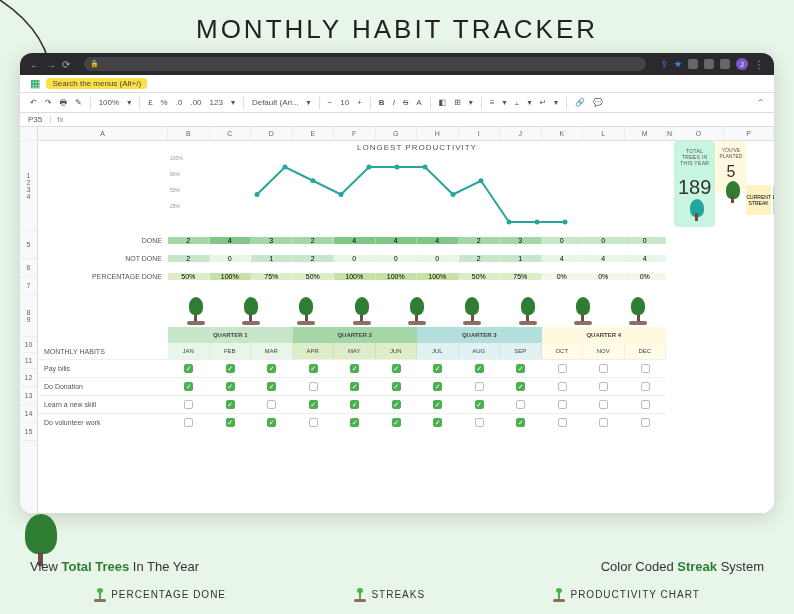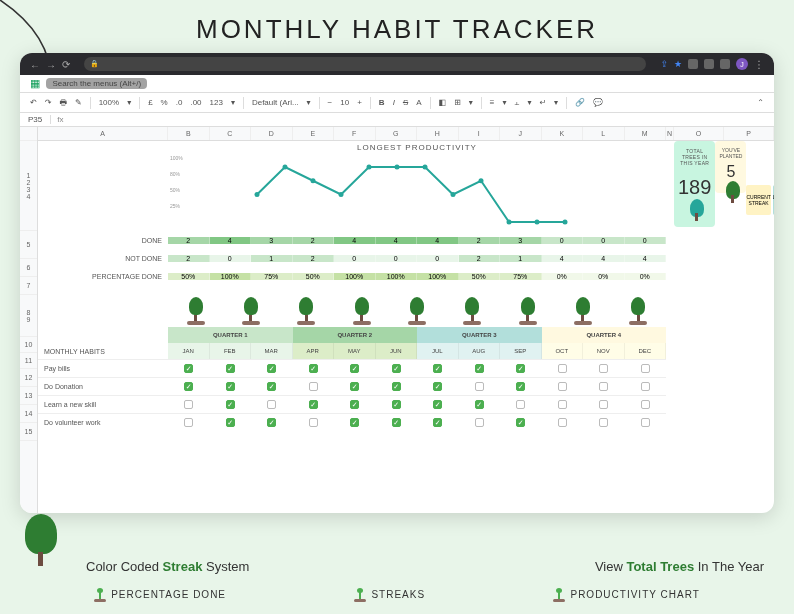--- a/index.html
+++ b/index.html
@@ -7,21 +7,21 @@
 .bg-curve{position:absolute;left:0;top:0;width:200px;height:200px}
 .hero-title{text-align:center;font-size:26px;letter-spacing:3px;font-weight:400;color:#222;padding:14px 0 8px}
 .browser{margin:0 20px;background:#fff;border-radius:12px;box-shadow:0 4px 20px rgba(0,0,0,.15);overflow:hidden;height:460px;position:relative}
 .chrome-bar{background:#2a2a2e;height:22px;display:flex;align-items:center;padding:0 10px;gap:6px}
 .nav-icon{color:#aaa;font-size:10px}
 .addr{flex:1;background:#444;height:14px;border-radius:8px;margin:0 8px;display:flex;align-items:center;padding:0 6px}
 .chrome-right{display:flex;gap:6px;align-items:center}
 .ext-icon{width:10px;height:10px;background:#666;border-radius:2px}
 .avatar{width:12px;height:12px;border-radius:50%;background:#7e57c2;color:#fff;font-size:7px;display:flex;align-items:center;justify-content:center}
 .sheets-menu{background:#fff;border-bottom:1px solid #ddd;height:18px;display:flex;align-items:center;padding:0 10px;font-size:8px;color:#444}
-.menu-search{background:#a3a3a3;border-radius:4px;padding:1px 6px;margin-right:20px}
+.menu-search{background:#fde047;border-radius:4px;padding:1px 6px;margin-right:20px}
 .sheets-toolbar{background:#fff;border-bottom:1px solid #ddd;height:20px;display:flex;align-items:center;padding:0 10px;gap:8px;font-size:8px;color:#555}
 .tb-sep{width:1px;height:12px;background:#ddd}
 .cell-ref{background:#fff;border-bottom:1px solid #ddd;height:14px;display:flex;align-items:center;font-size:8px}
 .cell-name{padding:0 8px;border-right:1px solid #ddd;color:#555}
 .fx{padding:0 6px;color:#888;}
 .sheet{display:flex;height:calc(100% - 74px);font-size:8px}
 .row-hdrs{width:18px;background:#f8f9fa;border-right:1px solid #ddd;flex-shrink:0}
 .row-hdr{height:28px;border-bottom:1px solid #eee;display:flex;align-items:center;justify-content:center;color:#666;font-size:7px}
 .row-hdr.h1{height:14px}
 .row-hdr.big{height:90px}
@@ -577,21 +577,21 @@
 </div>
 
 <div class="big-tree">
   <div style="width:32px;height:40px;background:#2e7d32;border-radius:50% 50% 40% 40%;position:absolute;top:0;left:3px"></div>
   <div style="position:absolute;top:-3px;left:14px;color:#2e7d32;font-size:11px">♥</div>
   <div style="width:5px;height:14px;background:#6d4c41;position:absolute;bottom:0;left:16px"></div>
 </div>
 
 <div class="bottom-labels">
   <div class="bl-row1">
+    <span><span>View </span><span class="green">Total Trees</span><span> In The Year</span></span>
     <span style="margin-left:56px"><span>Color Coded </span><span class="green">Streak</span><span> System</span></span>
-    <span><span>View </span><span class="green">Total Trees</span><span> In The Year</span></span>
   </div>
   <div class="bl-row2">
     <span><span class="sprout"><span class="sprout-leaf"></span><span class="sprout-stem"></span><span class="sprout-ground"></span></span><span>PERCENTAGE DONE</span></span>
     <span><span class="sprout"><span class="sprout-leaf"></span><span class="sprout-stem"></span><span class="sprout-ground"></span></span><span>STREAKS</span></span>
     <span><span class="sprout"><span class="sprout-leaf"></span><span class="sprout-stem"></span><span class="sprout-ground"></span></span><span>PRODUCTIVITY CHART</span></span>
   </div>
 </div>
 
 </body></html>

